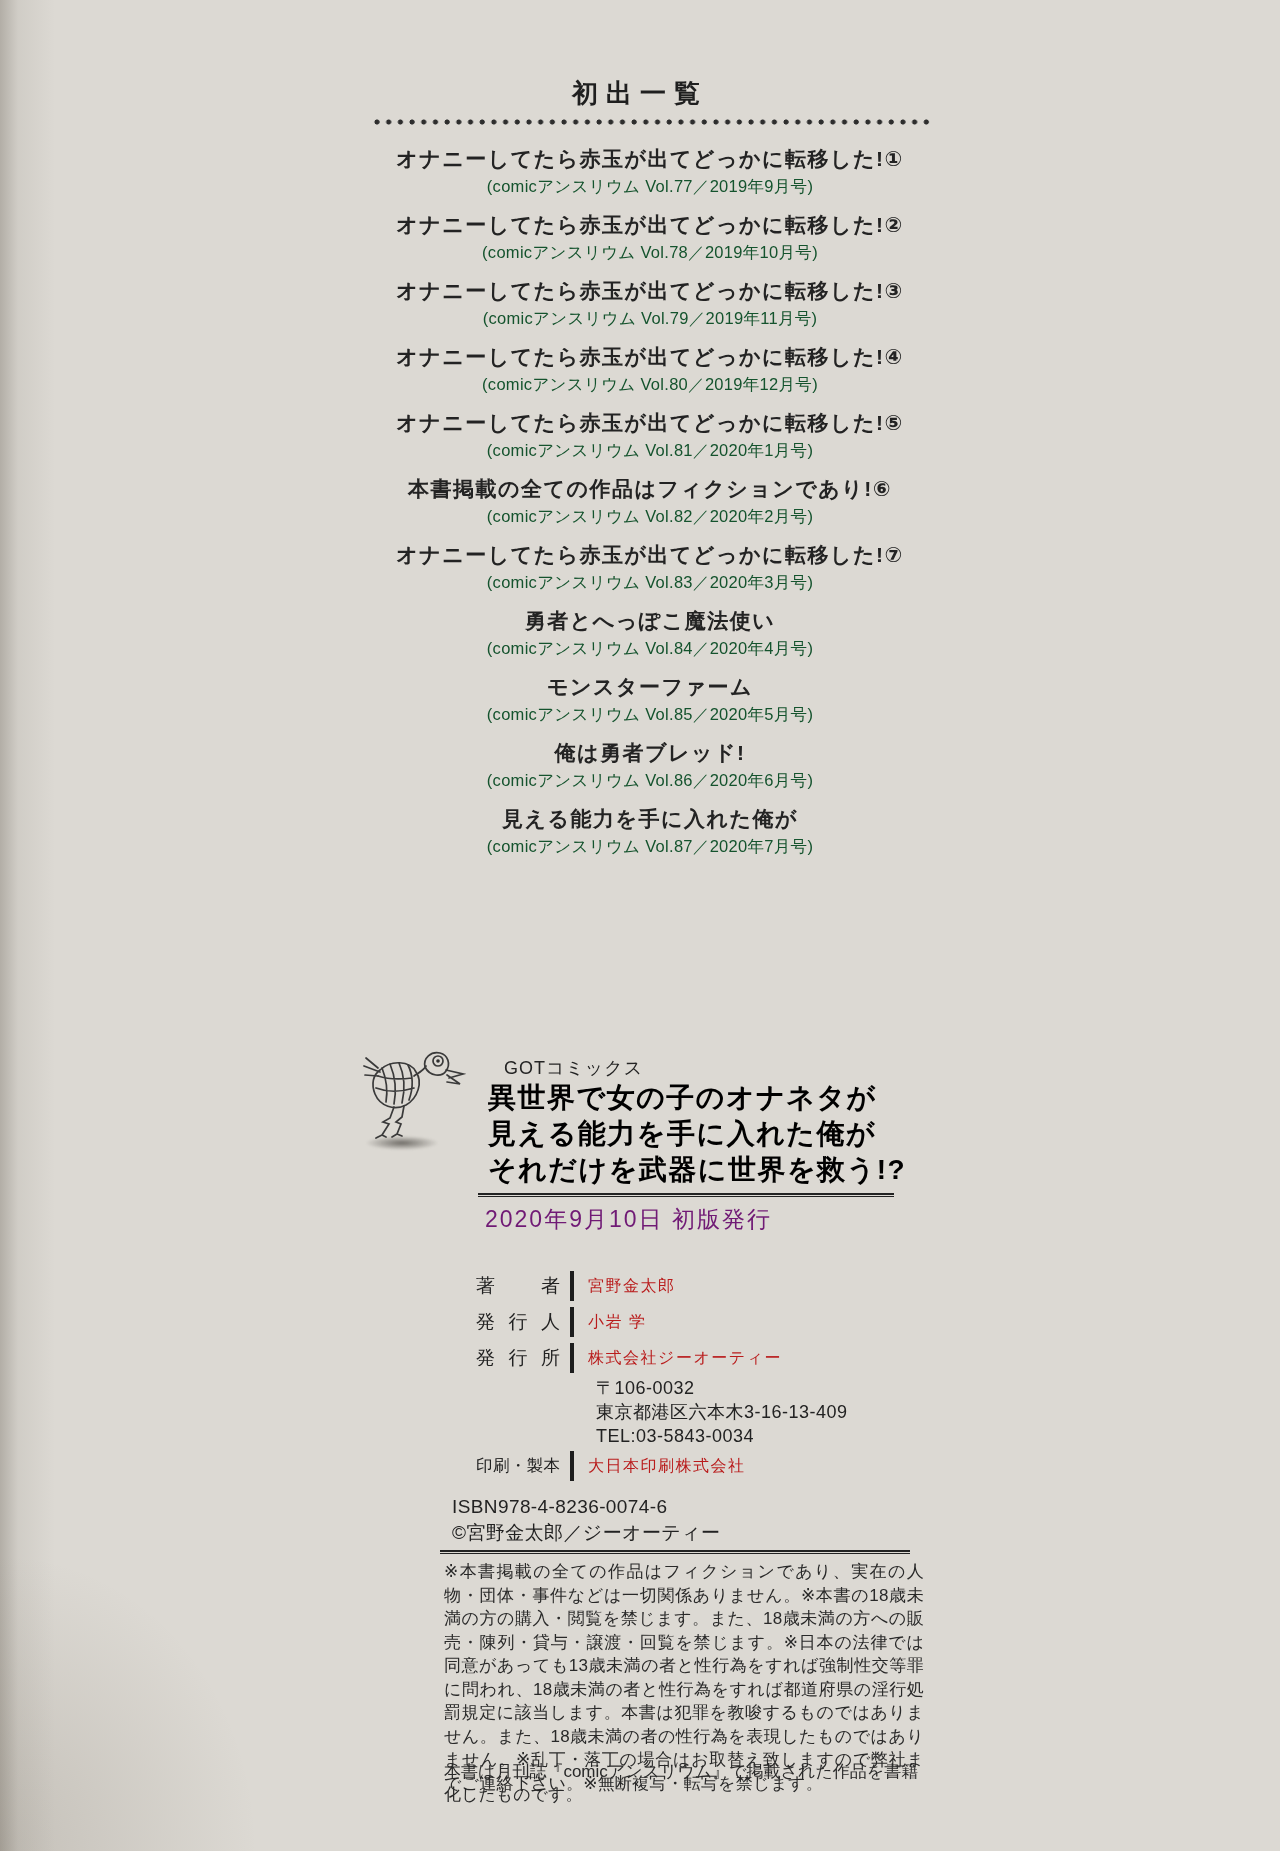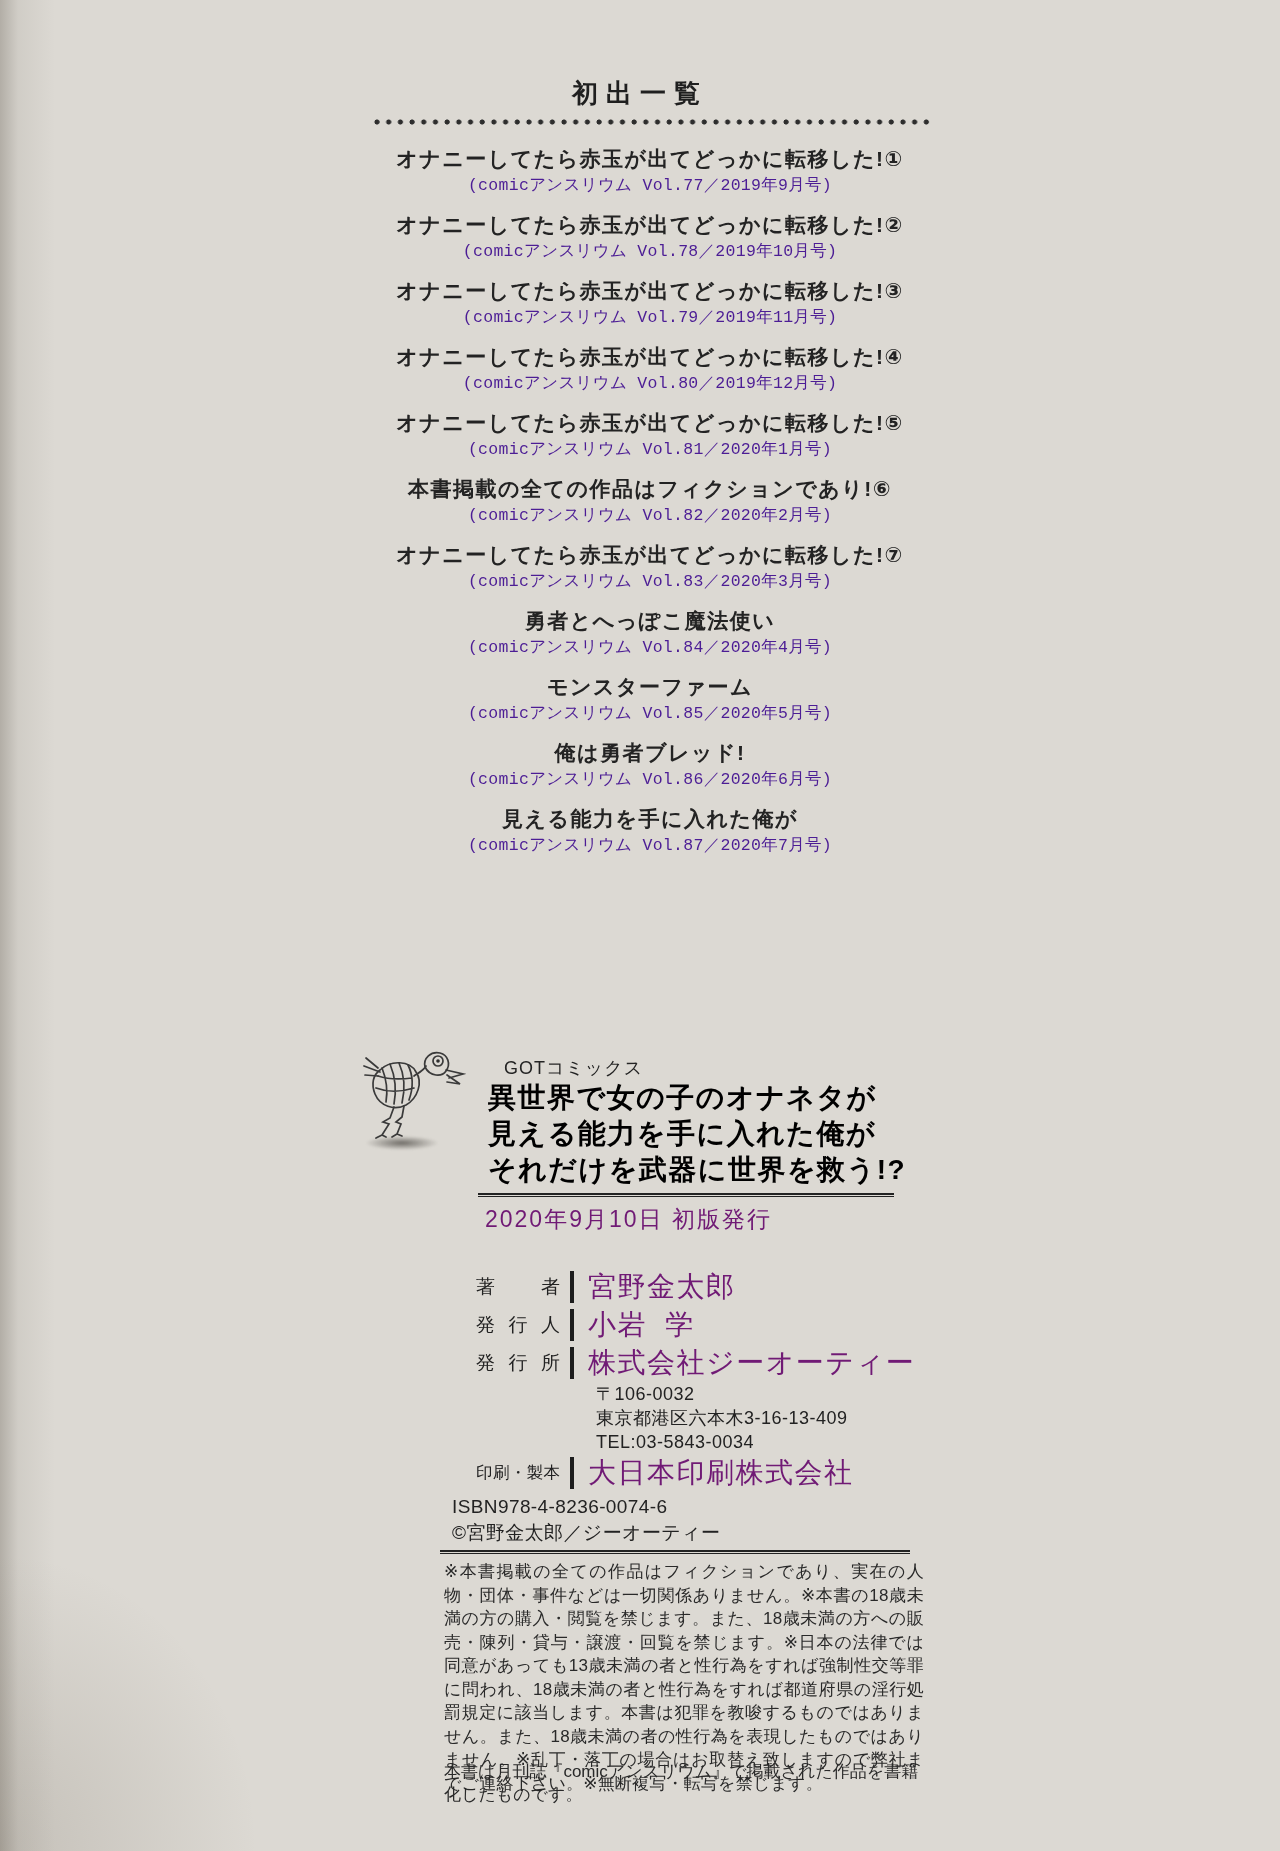--- a/index.html
+++ b/index.html
@@ -43,21 +43,21 @@
     position:absolute;top:144px;left:340px;width:620px;
     text-align:center;
   }
   .entry{margin-bottom:13px;}
   .entry-title{
     font-size:21px;font-weight:bold;letter-spacing:1.5px;
     line-height:30px;color:#232323;white-space:nowrap;
   }
   .entry-src{
     font-size:16.5px;letter-spacing:.3px;line-height:22px;
-    color:#4c1d95;margin-top:1px;white-space:nowrap;font-family:Liberation Mono, monospace;
+    color:#14532d;margin-top:1px;white-space:nowrap;
   }
   
   .bird-logo{position:absolute;left:356px;top:1048px;width:110px;height:92px;}
   .logo-shadow{
     position:absolute;left:366px;top:1136px;width:72px;height:14px;
     background:radial-gradient(ellipse at center,rgba(85,82,77,.8),rgba(85,82,77,0) 72%);
     filter:blur(1.2px);border-radius:50%;
   }
   .imprint{position:absolute;left:504px;top:1056px;font-size:18px;letter-spacing:1px;color:#242424;}
   .book-title{
@@ -70,21 +70,21 @@
   }
   .edition{position:absolute;left:485px;top:1204px;font-size:23px;letter-spacing:2px;color:#701a75;text-align:center;}
   .credits{position:absolute;left:476px;top:1268px;width:470px;}
   .credit-row{display:flex;align-items:center;min-height:36px;}
   .credit-label{
     display:inline-block;width:84px;font-size:19px;color:#222;
     text-align:justify;text-align-last:justify;letter-spacing:0;
   }
   .credit-row.small-label .credit-label{font-size:16.5px;}
   .credit-bar{width:4px;align-self:stretch;background:#1d1d1d;margin:3px 14px 3px 10px;}
-  .credit-value{font-size:28px;color:#701a75;letter-spacing:1.5px;white-space:nowrap;font-family:Liberation Mono, monospace;}
+  .credit-value{font-size:16px;color:#b91c1c;letter-spacing:1.5px;white-space:nowrap;}
   .credit-sub{margin-left:120px;font-size:18px;line-height:24px;letter-spacing:.5px;color:#222;}
   .isbn-block{position:absolute;left:452px;top:1494px;font-size:19px;line-height:26px;letter-spacing:.4px;color:#222;}
   .bottom-rule{
     position:absolute;left:440px;top:1550px;width:470px;height:4px;
     border-top:2px solid #222;border-bottom:1px solid #222;box-sizing:border-box;
   }
   .disclaimer{
     position:absolute;left:444px;top:1560px;width:480px;
     font-size:17px;line-height:23.5px;letter-spacing:.2px;
     text-align:justify;color:#292929;margin:0;

